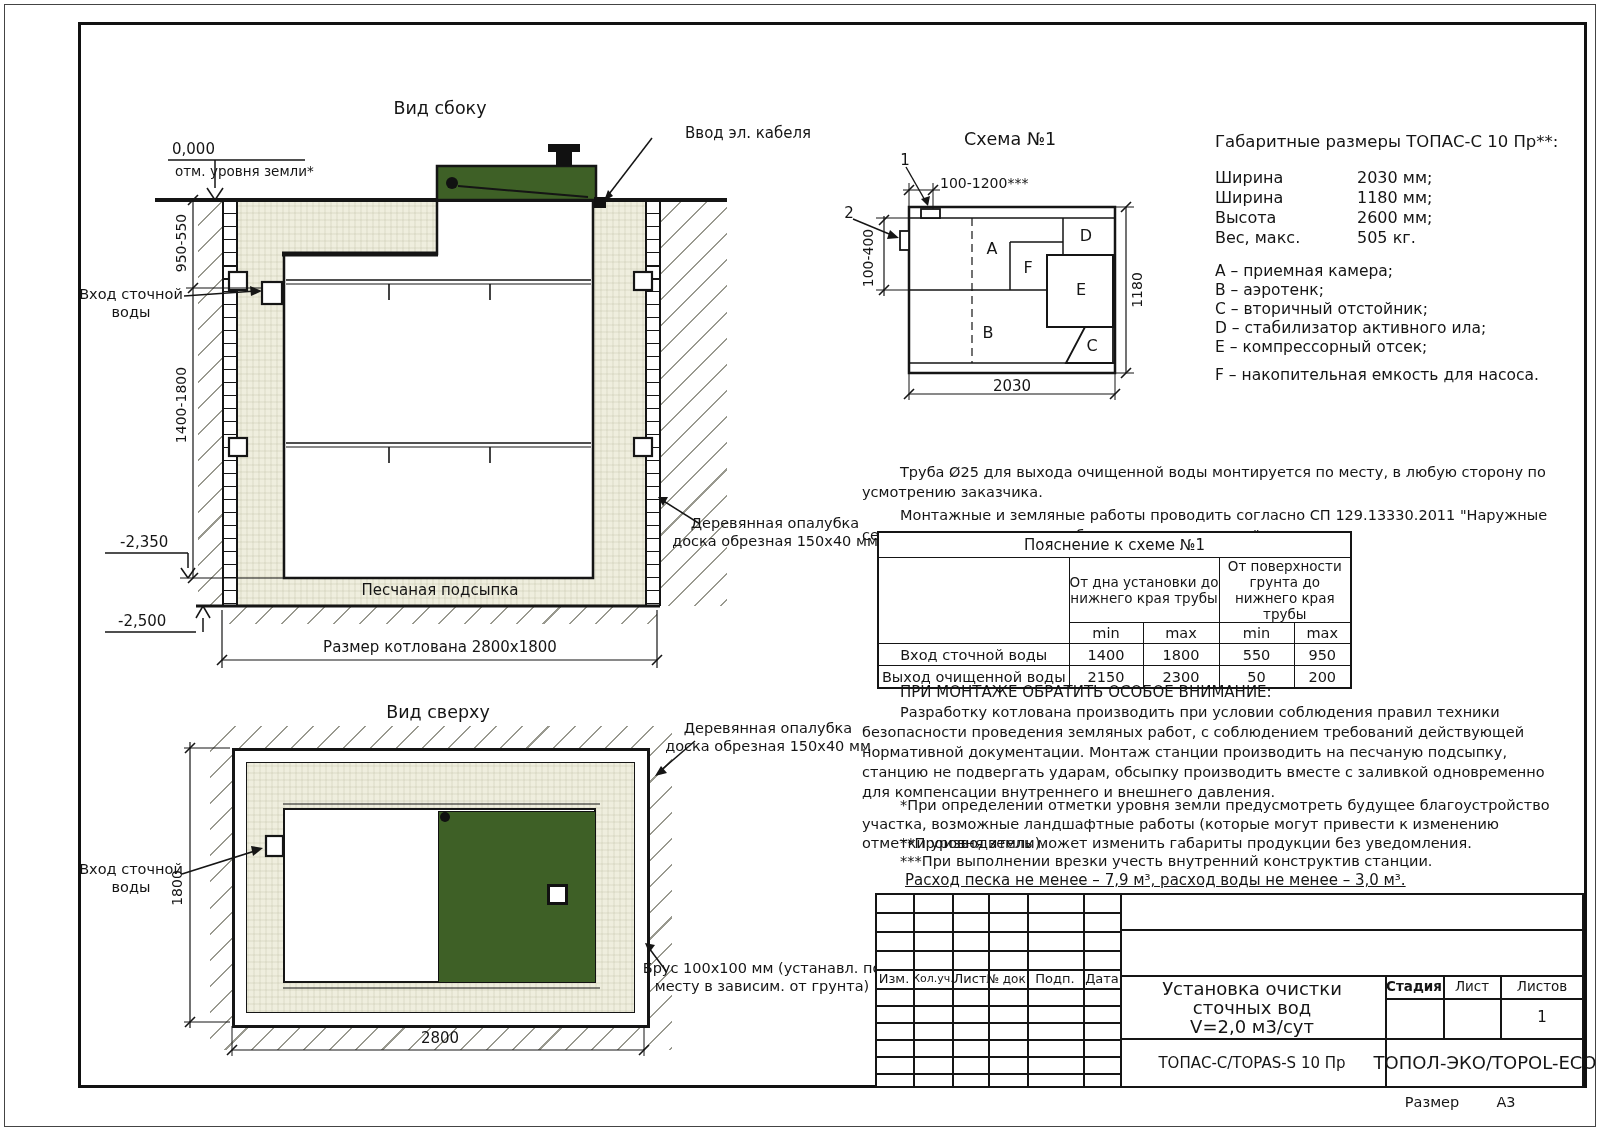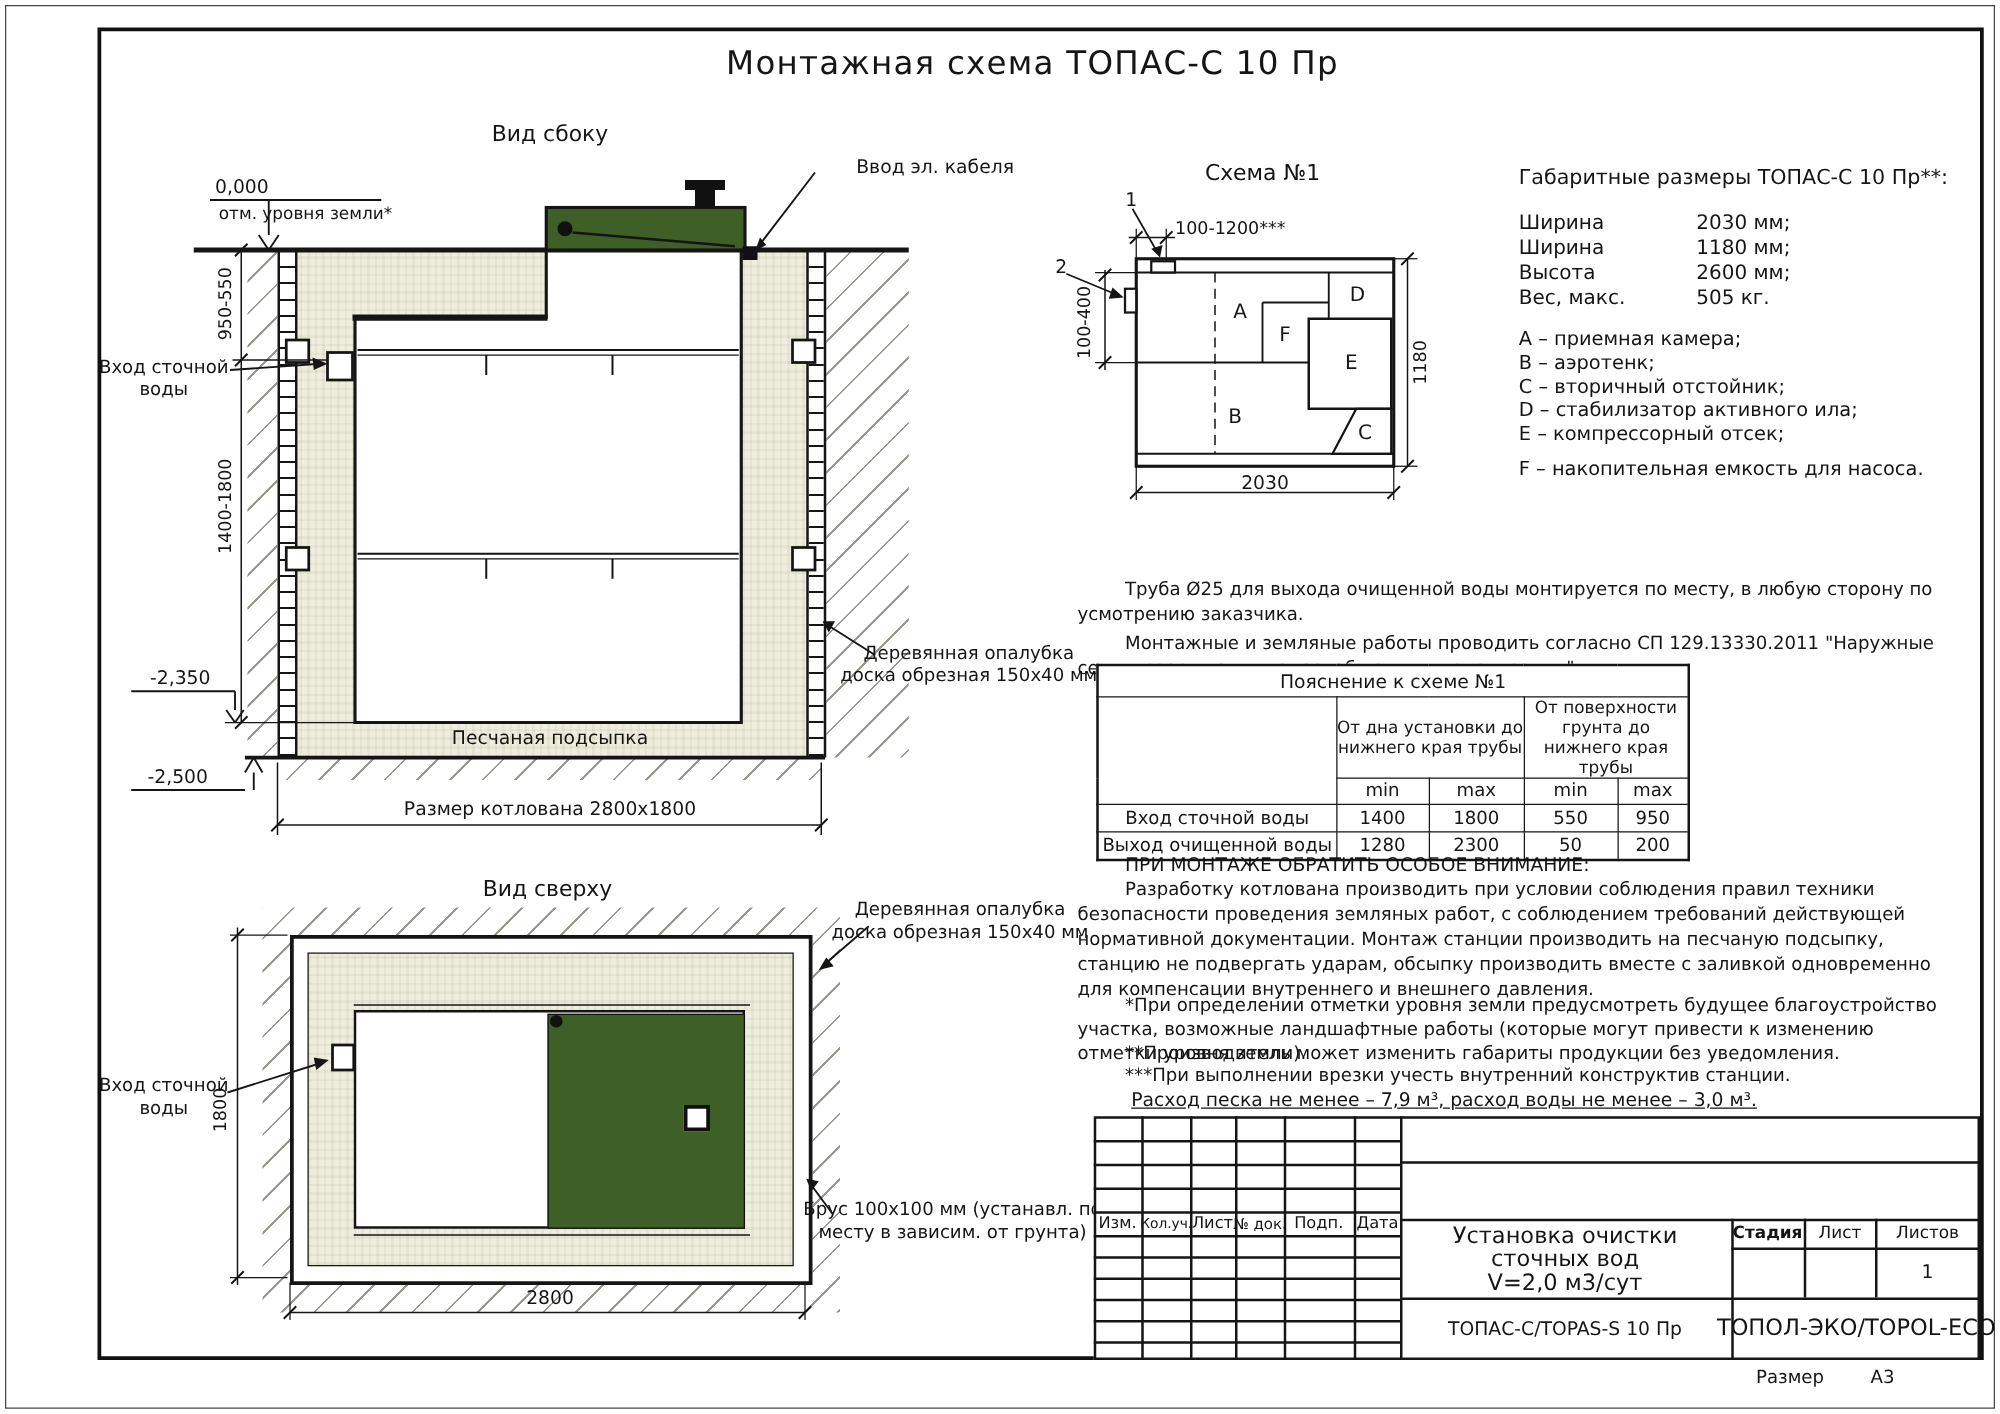--- a/index.html
+++ b/index.html
@@ -194,21 +194,20 @@
       <line x1="1121" y1="378" x2="1131" y2="368" stroke-width="1.6"></line>
 
       <line x1="909" y1="373" x2="909" y2="400" stroke-width="1"></line>
       <line x1="1115" y1="373" x2="1115" y2="400" stroke-width="1"></line>
       <line x1="909" y1="394" x2="1115" y2="394" stroke-width="1.2"></line>
       <line x1="904" y1="399" x2="914" y2="389" stroke-width="1.6"></line>
       <line x1="1110" y1="399" x2="1120" y2="389" stroke-width="1.6"></line>
     </g>
   </svg>
 
-  <div class="t f26 cx" style="left:826px;top:36px;">Монтажная схема ТОПАС-С 10 Пр</div>
   <div class="t f17 cx" style="left:440px;top:98px;">Вид сбоку</div>
   <div class="t f17 cx" style="left:438px;top:702px;">Вид сверху</div>
   <div class="t f17 cx" style="left:1010px;top:129px;">Схема №1</div>
 
   <div class="t f15" style="left:172px;top:140px;">0,000</div>
   <div class="t f13" style="left:175px;top:163px;">отм. уровня земли*</div>
   <div class="t f14 rot" style="left:181px;top:243px;">950-550</div>
   <div class="t f14 rot" style="left:181px;top:405px;">1400-1800</div>
   <div class="t f145 cx" style="left:131px;top:286px;">Вход сточной</div>
   <div class="t f145 cx" style="left:131px;top:304px;">воды</div>
@@ -287,21 +286,21 @@
       </tr>
       <tr class="r-data">
         <td>Вход сточной воды</td>
         <td>1400</td>
         <td>1800</td>
         <td>550</td>
         <td>950</td>
       </tr>
       <tr class="r-data">
         <td>Выход очищенной воды</td>
-        <td>1280</td>
+        <td>2150</td>
         <td>2300</td>
         <td>50</td>
         <td>200</td>
       </tr>
     </tbody>
       </table>
   </div>
 
   <div class="t f15" style="left:900px;top:683px;">ПРИ МОНТАЖЕ ОБРАТИТЬ ОСОБОЕ ВНИМАНИЕ:</div>
   <div class="blk ind" style="left:862px;top:702px;width:688px;">Разработку котлована производить при условии соблюдения правил техники безопасности проведения земляных работ, с соблюдением требований действующей нормативной документации. Монтаж станции производить на песчаную подсыпку, станцию не подвергать ударам, обсыпку производить вместе с заливкой одновременно для компенсации внутреннего и внешнего давления.</div>

